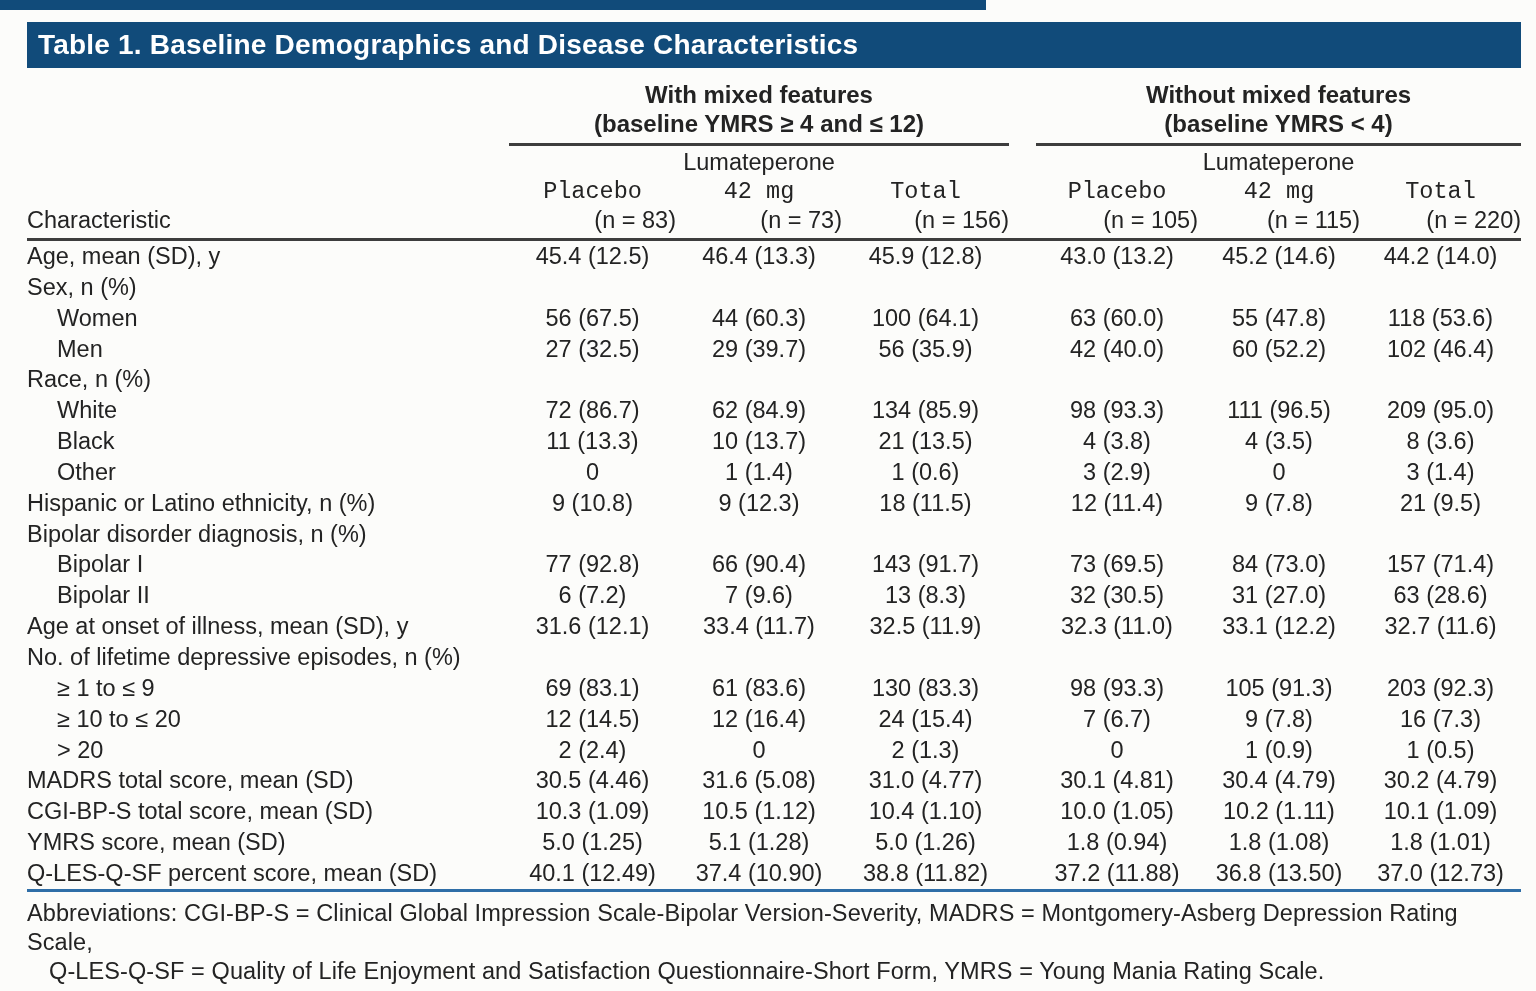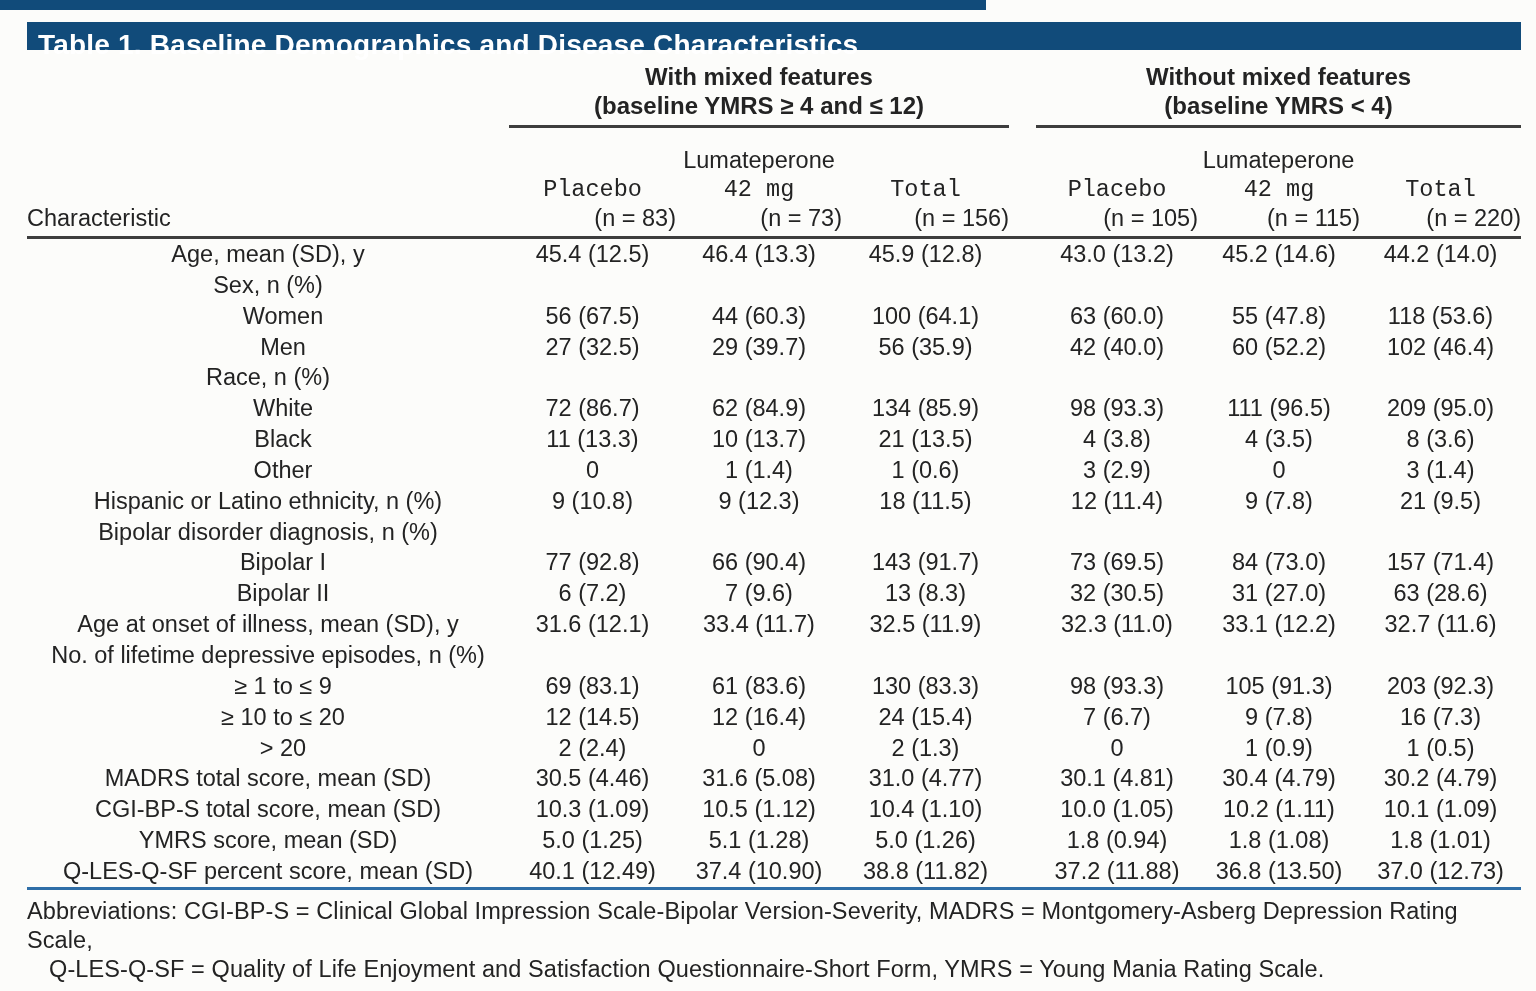--- a/index.html
+++ b/index.html
@@ -18,46 +18,46 @@
     position:relative;
   }
   .top-strip{
     position:absolute;left:0;top:0;width:986px;height:10px;
     background:var(--navy);
   }
   .content{
     position:absolute;left:27px;top:22px;width:1494px;
   }
   .title-bar{
-    width:100%;height:28px;background:var(--navy);
+    width:100%;height:46px;background:var(--navy);
     color:#ffffff;font-size:28px;font-weight:bold;line-height:46px;
     padding-left:11px;letter-spacing:0.2px;
   }
   table.demo{
     border-collapse:collapse;table-layout:fixed;width:1494px;margin-top:12px;
   }
   col.c-label{width:482px;}
   col.c-v1{width:167px;} col.c-v2{width:166px;} col.c-v3{width:167px;}
   col.c-gap{width:27px;}
   col.c-v4{width:162px;} col.c-v5{width:162px;} col.c-v6{width:161px;}
   th,td{padding:0;font-weight:normal;vertical-align:middle;white-space:nowrap;}
   th.spanner{
     font-weight:bold;font-size:24px;line-height:29px;text-align:center;
     padding-bottom:5px;border-bottom:3px solid var(--dark-rule);
   }
   th.spanner .l2{display:block;}
-  .drug-row th{font-size:23.5px;line-height:29px;text-align:center;padding-top:18px;}
+  .drug-row th{font-size:23.5px;line-height:29px;text-align:center;padding-top:2px;}
   .label-row th{font-size:23.5px;line-height:29px;text-align:center;font-family:Liberation Mono, monospace;}
   .n-row th, .n-row td{
     font-size:23.5px;line-height:29px;text-align:right;vertical-align:bottom;
     border-bottom:3px solid var(--dark-rule);padding-bottom:3px;
   }
   .n-row th.char-label{text-align:left;}
   tbody td{font-size:23.5px;line-height:30.85px;height:30.85px;}
-  tbody td.lbl{text-align:center;}
+  tbody td.lbl{text-align:left;}
   tbody td.lbl.ind{padding-left:30px;}
   tbody td.val{text-align:center;}
   tbody tr.last td{border-bottom:3px solid var(--blue-rule);}
   .footnote{
     font-size:23.5px;line-height:29px;letter-spacing:0.1px;
     padding:7px 0 9px 0;border-bottom:3px solid var(--blue-rule);
   }
   .footnote .fn2{padding-left:22px;}
 </style>
 </head>

